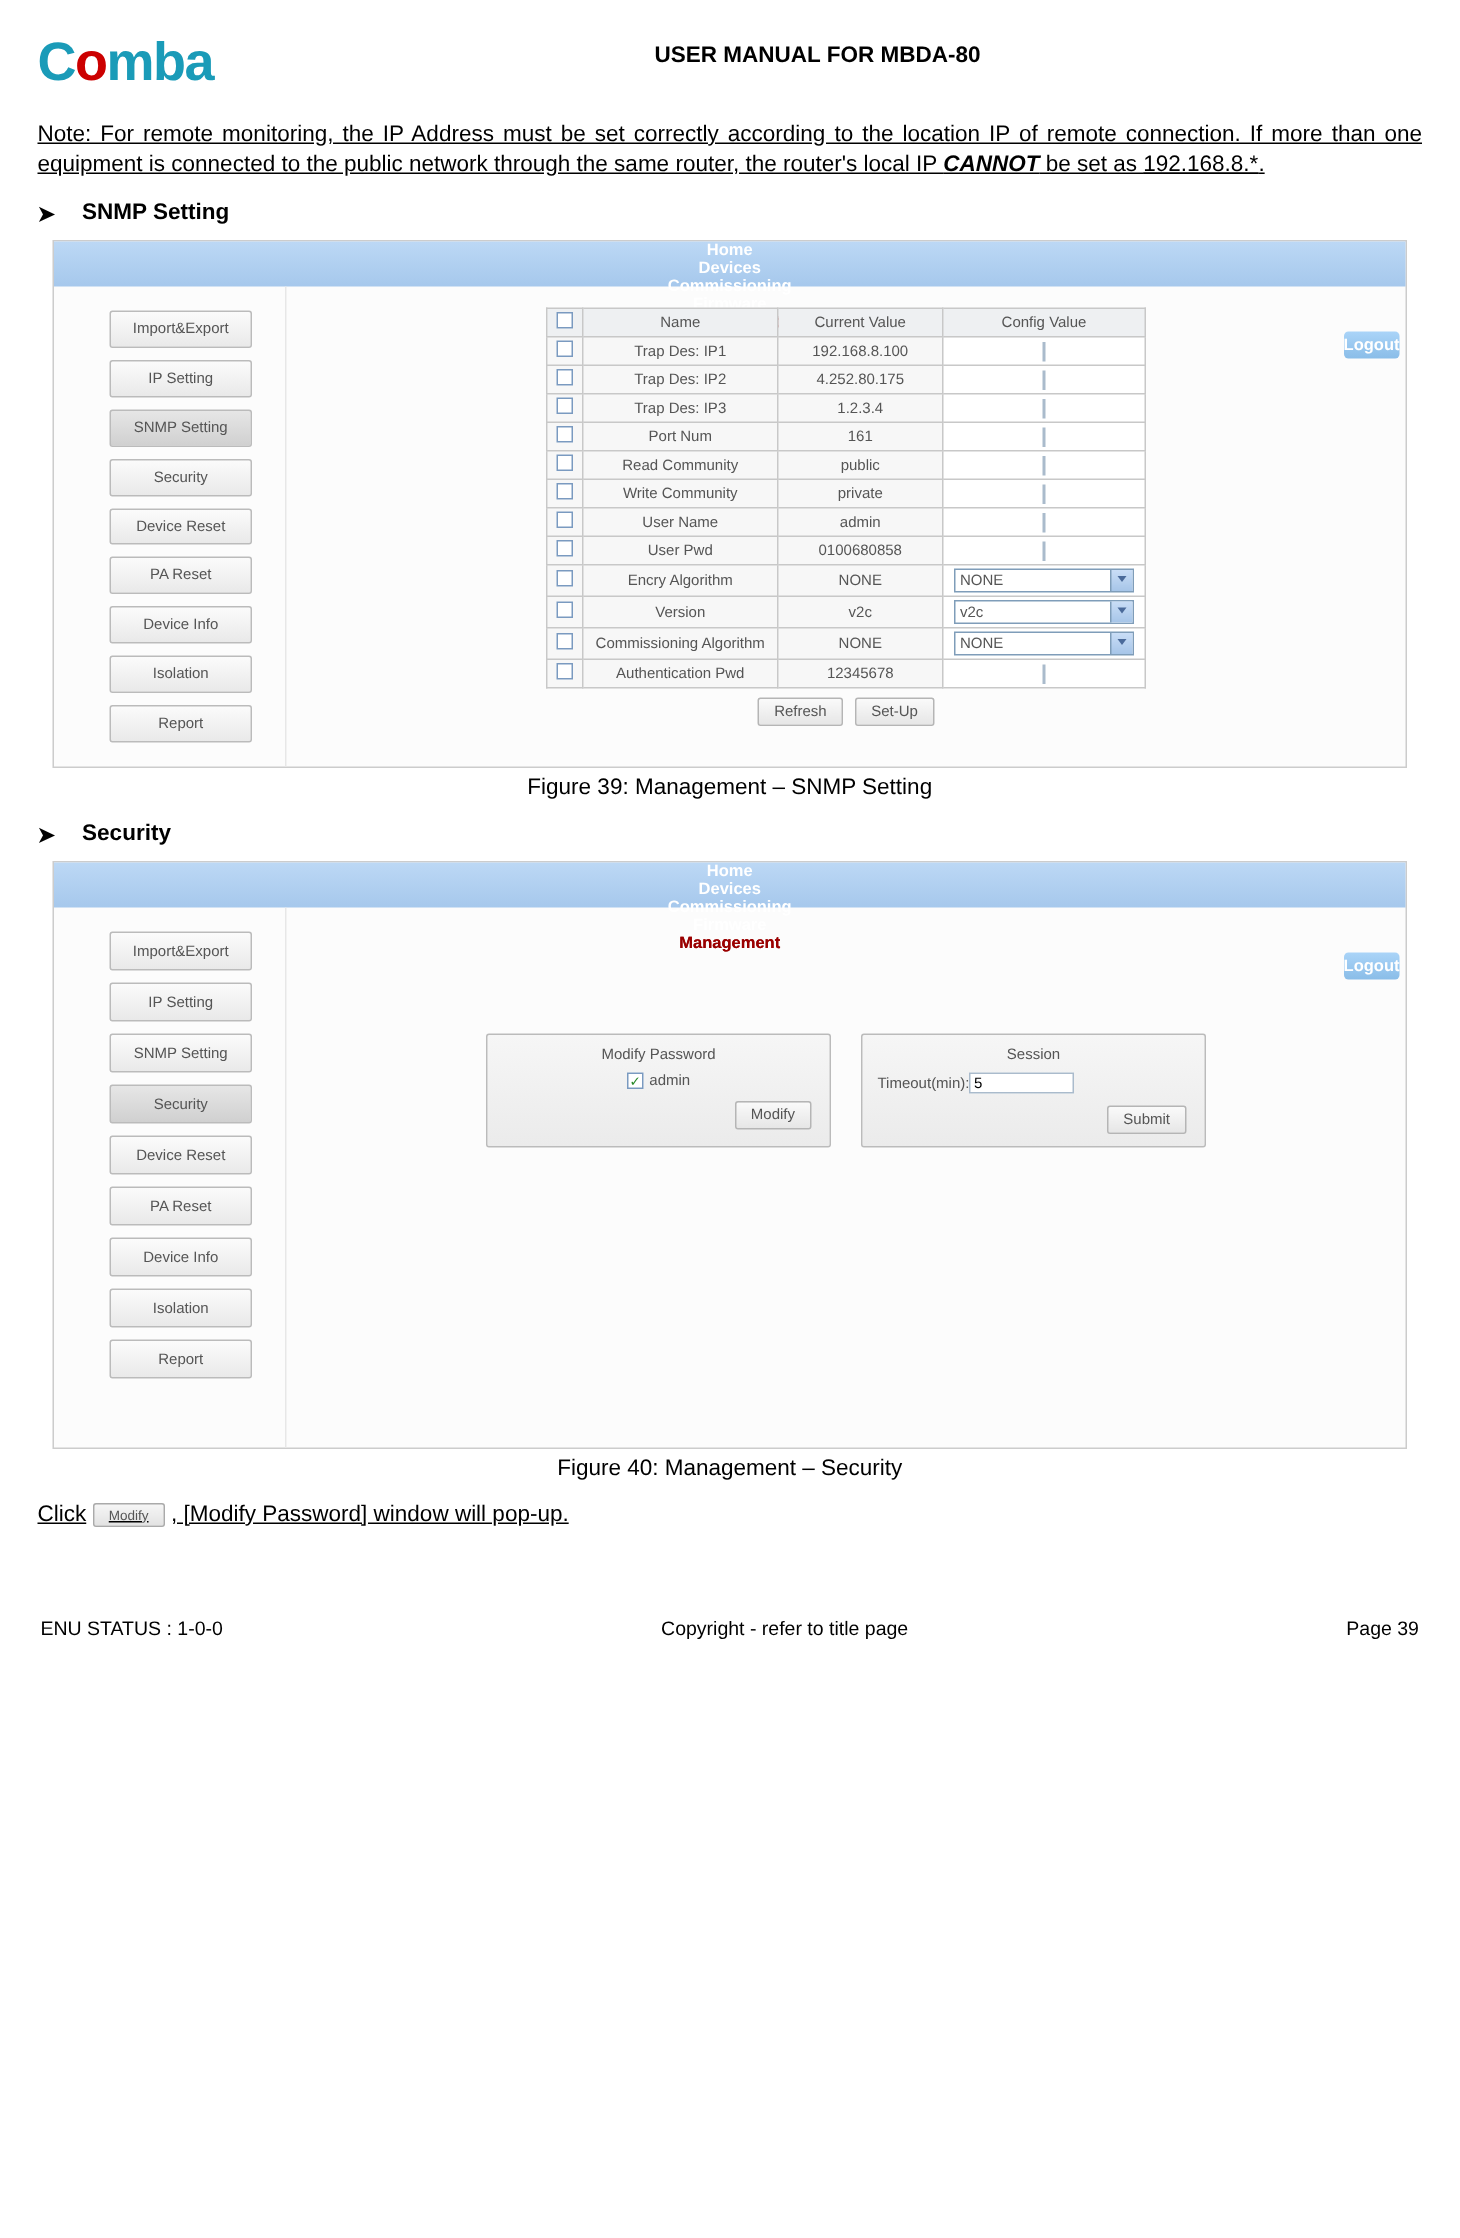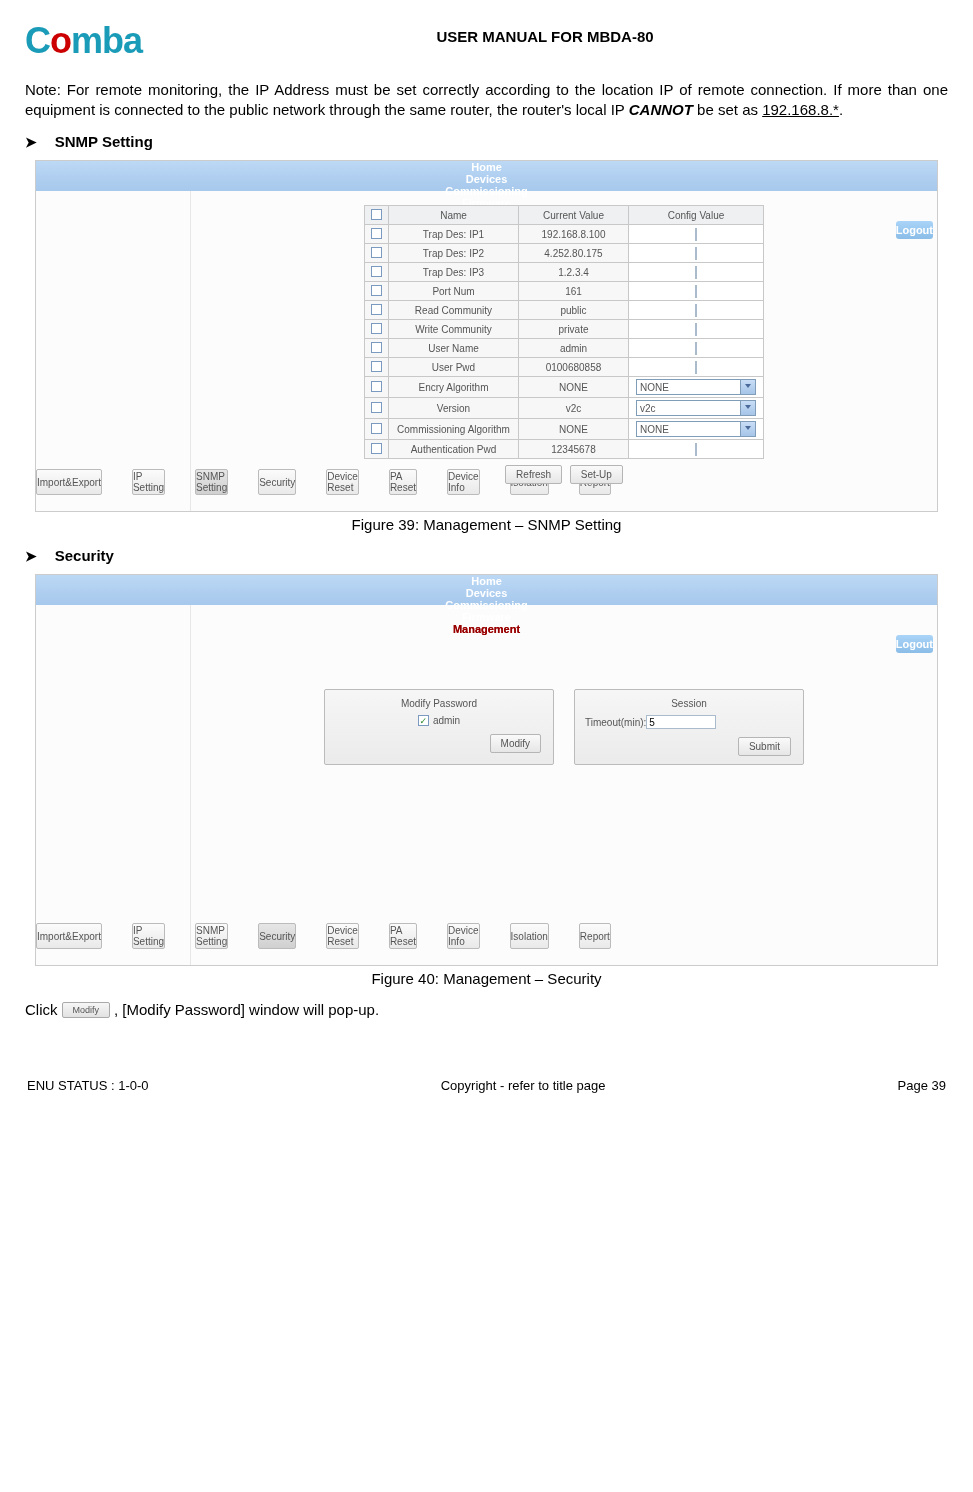--- a/index.html
+++ b/index.html
@@ -2,33 +2,33 @@
 <html><head>
   <meta charset="utf-8">
   <style>
     * { margin: 0; padding: 0; box-sizing: border-box; }
     body { font-family: Arial, sans-serif; font-size: 13px; color: #000; background: #fff; width: 973px; }
     .page { padding: 20px 25px; }
     .header-row { display: flex; align-items: flex-start; margin-bottom: 18px; }
     .logo { font-size: 36px; font-weight: bold; color: #1a9bb8; letter-spacing: -1px; }
     .logo .red-dot { color: #c00; }
     .doc-title { flex: 1; text-align: center; font-size: 15px; font-weight: bold; padding-top: 8px; }
-    .body-text { font-size: 15px; line-height: 1.3; text-align: justify; margin-bottom: 14px; }
+    .body-text { font-size: 15px; line-height: 1.3; text-align: justify; margin-bottom: 14px; text-decoration: underline; }
     .body-text b { font-style: italic; font-weight: bold; }
     .body-text u { text-decoration: underline; }
     .section-hdr { display: flex; align-items: center; font-size: 15px; font-weight: bold; margin: 12px 0 10px 0; }
     .sec-arrow { color: #000; margin-right: 18px; font-size: 14px; }
     .screenshot { border: 1px solid #ccc; background: #fcfcfc; margin: 0 10px; }
     .nav-bar { display: flex; align-items: center; background: linear-gradient(#bcd8f5,#a6c8ec); height: 30px; padding: 0 4px; font-size: 11px; flex-direction: column; }
     .nav-item { color: #fff; font-weight: bold; text-align: center; padding: 0 6px; }
     .nav-item.active { color: #9a0000; font-weight: bold; text-shadow: 0 0 0 #9a0000; }
     .nav-sep { width: 1px; height: 22px; background: #9bbde0; }
     .nav-logout { margin-left: auto; background: linear-gradient(#aad4f8,#8abde8); color: #fff; font-weight: bold; padding: 3px 0; border-radius: 3px; font-size: 11px; }
     .ss-body { display: flex; }
-    .side-panel { width: 155px; padding: 16px 0; display: flex; flex-direction: row; align-items: flex-end; gap: 8px; border-right: 1px solid #e7e7e7; }
+    .side-panel { width: 155px; padding: 16px 0; display: flex; flex-direction: column; align-items: flex-end; gap: 8px; border-right: 1px solid #e7e7e7; }
     .side-btn { width: 95px; height: 26px; font-size: 10px; color: #555; background: linear-gradient(#fbfbfb,#e9e9e9); border: 1px solid #bbb; border-radius: 2px; display: flex; align-items: center; justify-content: center; margin-right: 22px; }
     .side-btn.sel { background: linear-gradient(#e6e6e6,#d0d0d0); }
     .content-area { flex: 1; padding: 14px 16px; }
     .snmp-table { border-collapse: collapse; margin: 0 auto; font-size: 10px; }
     .snmp-table th, .snmp-table td { border: 1px solid #c8c8c8; padding: 2px 6px; text-align: center; background: #f7f7f7; color: #555; height: 19px; }
     .snmp-table th { background: #eef0f2; font-weight: normal; }
     .snmp-table td.cb { width: 22px; }
     .snmp-table td.nm { width: 130px; }
     .snmp-table td.cv { width: 110px; }
     .snmp-table td.cfg { width: 135px; background: #fff; }
@@ -40,21 +40,21 @@
     .btn-row { text-align: center; margin-top: 6px; }
     .gbtn { display: inline-block; font-size: 10px; color: #555; background: linear-gradient(#fafafa,#e6e6e6); border: 1px solid #b5b5b5; border-radius: 2px; padding: 3px 10px; margin: 0 2px; }
     .fig-caption { text-align: center; font-size: 15px; margin: 4px 0 14px 0; }
     .sec-panels { display: flex; justify-content: center; gap: 20px; padding-top: 70px; }
     .panel { border: 1px solid #bbb; border-radius: 2px; background: linear-gradient(#f6f6f6,#ebebeb); width: 230px; padding: 8px 10px; font-size: 10px; color: #555; }
     .panel-title { text-align: center; margin-bottom: 6px; }
     .panel-row { display: flex; align-items: center; justify-content: center; margin-bottom: 8px; }
     .chk-green { width: 11px; height: 11px; border: 1px solid #7a9ac0; background: #fff; display: inline-flex; align-items: center; justify-content: center; margin-right: 4px; color: #2a8a2a; font-size: 9px; }
     .panel .gbtn { float: right; }
     .small-in { width: 70px; height: 14px; border: 1px solid #abc; font-size: 10px; padding-left: 2px; background: #fff; }
-    .click-line { font-size: 15px; margin: 14px 0 0 0; display: flex; align-items: center; gap: 4px; }
+    .click-line { font-size: 15px; margin: 14px 0 0 0; display: flex; align-items: center; gap: 4px; text-decoration: underline; }
     .modify-btn-inline { display: inline-block; font-size: 9px; color: #555; background: linear-gradient(#f6f6f6,#e2e2e2); border: 1px solid #aaa; border-radius: 2px; padding: 2px 10px; }
     .footer { display: flex; justify-content: space-between; font-size: 13px; margin-top: 60px; padding: 0 2px; }
   </style>
 </head>
 <body>
 
 <div class="page">
   <div class="header-row">
     <div class="logo">C<span class="red-dot">o</span>mba</div>
     <div class="doc-title">USER MANUAL FOR MBDA-80</div>

